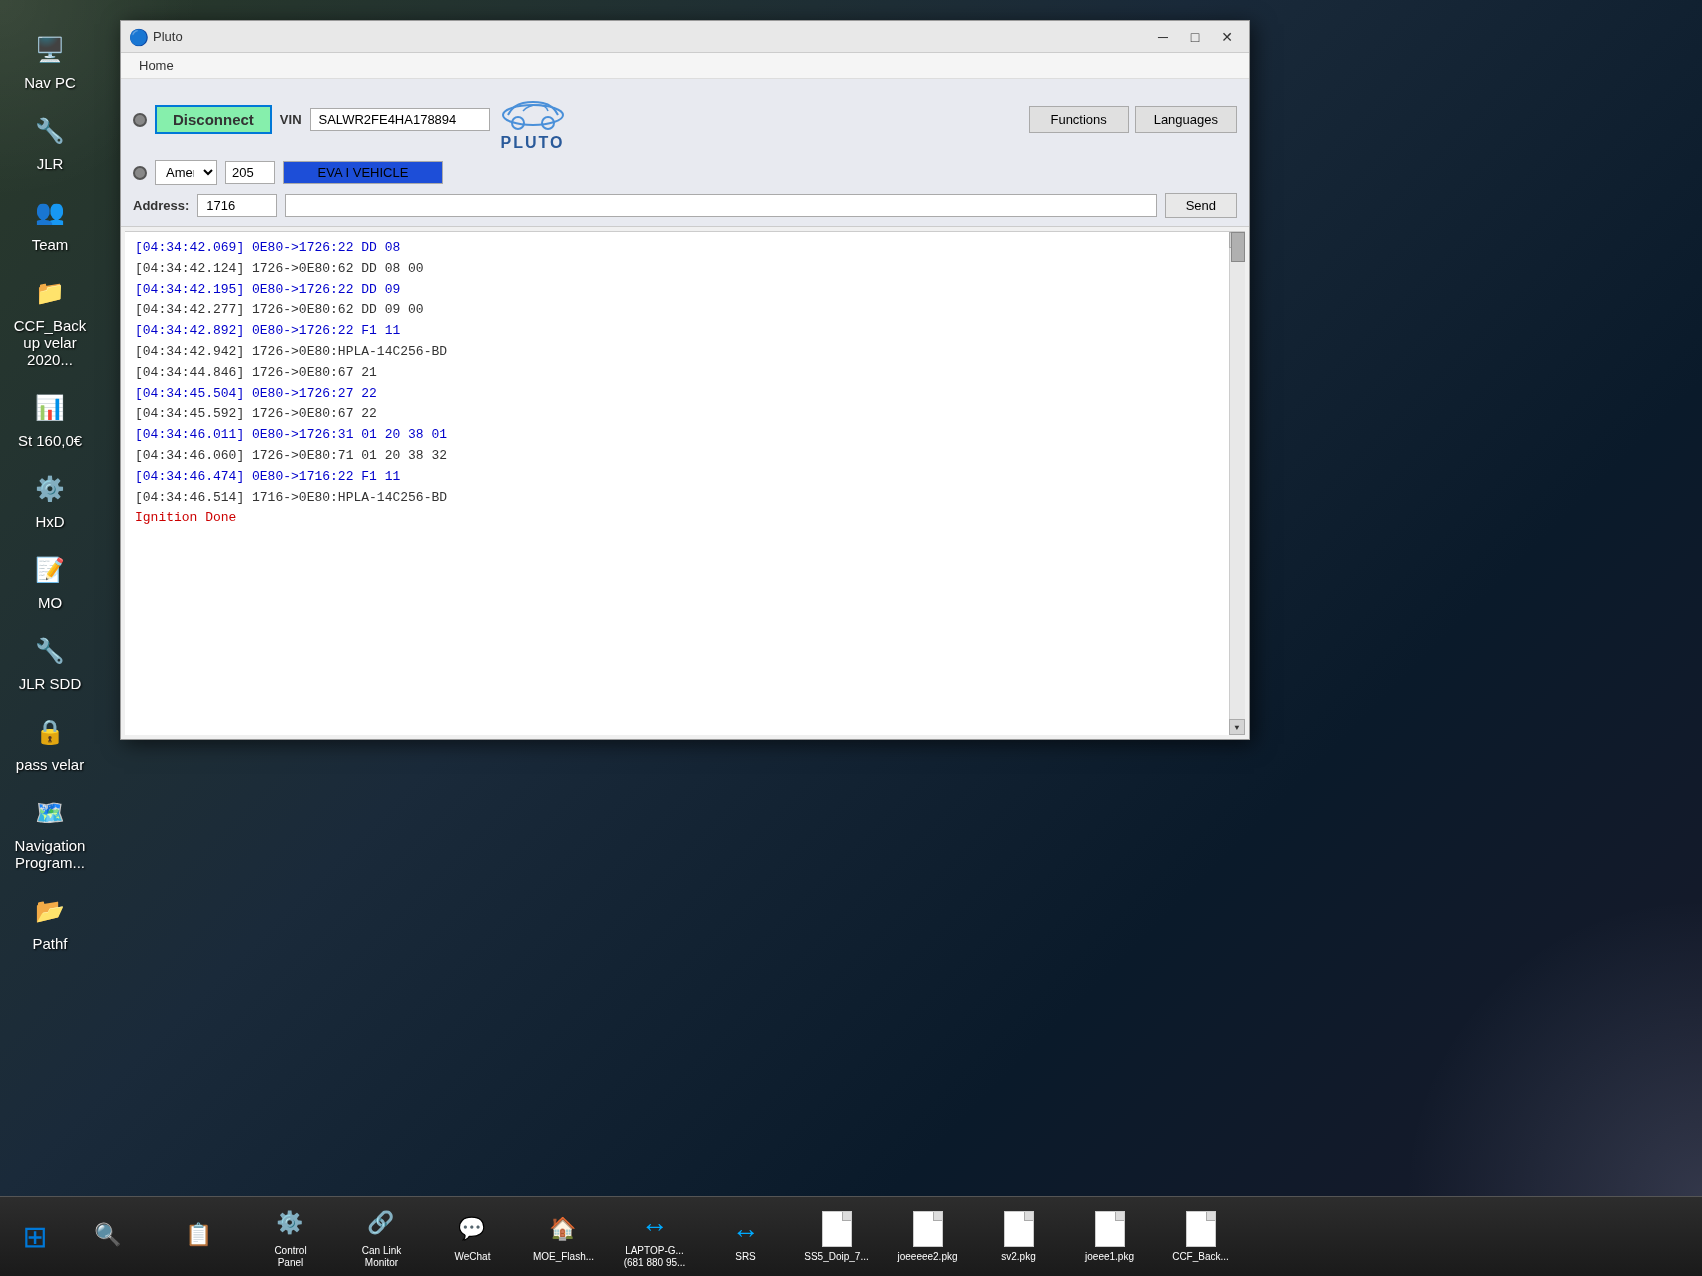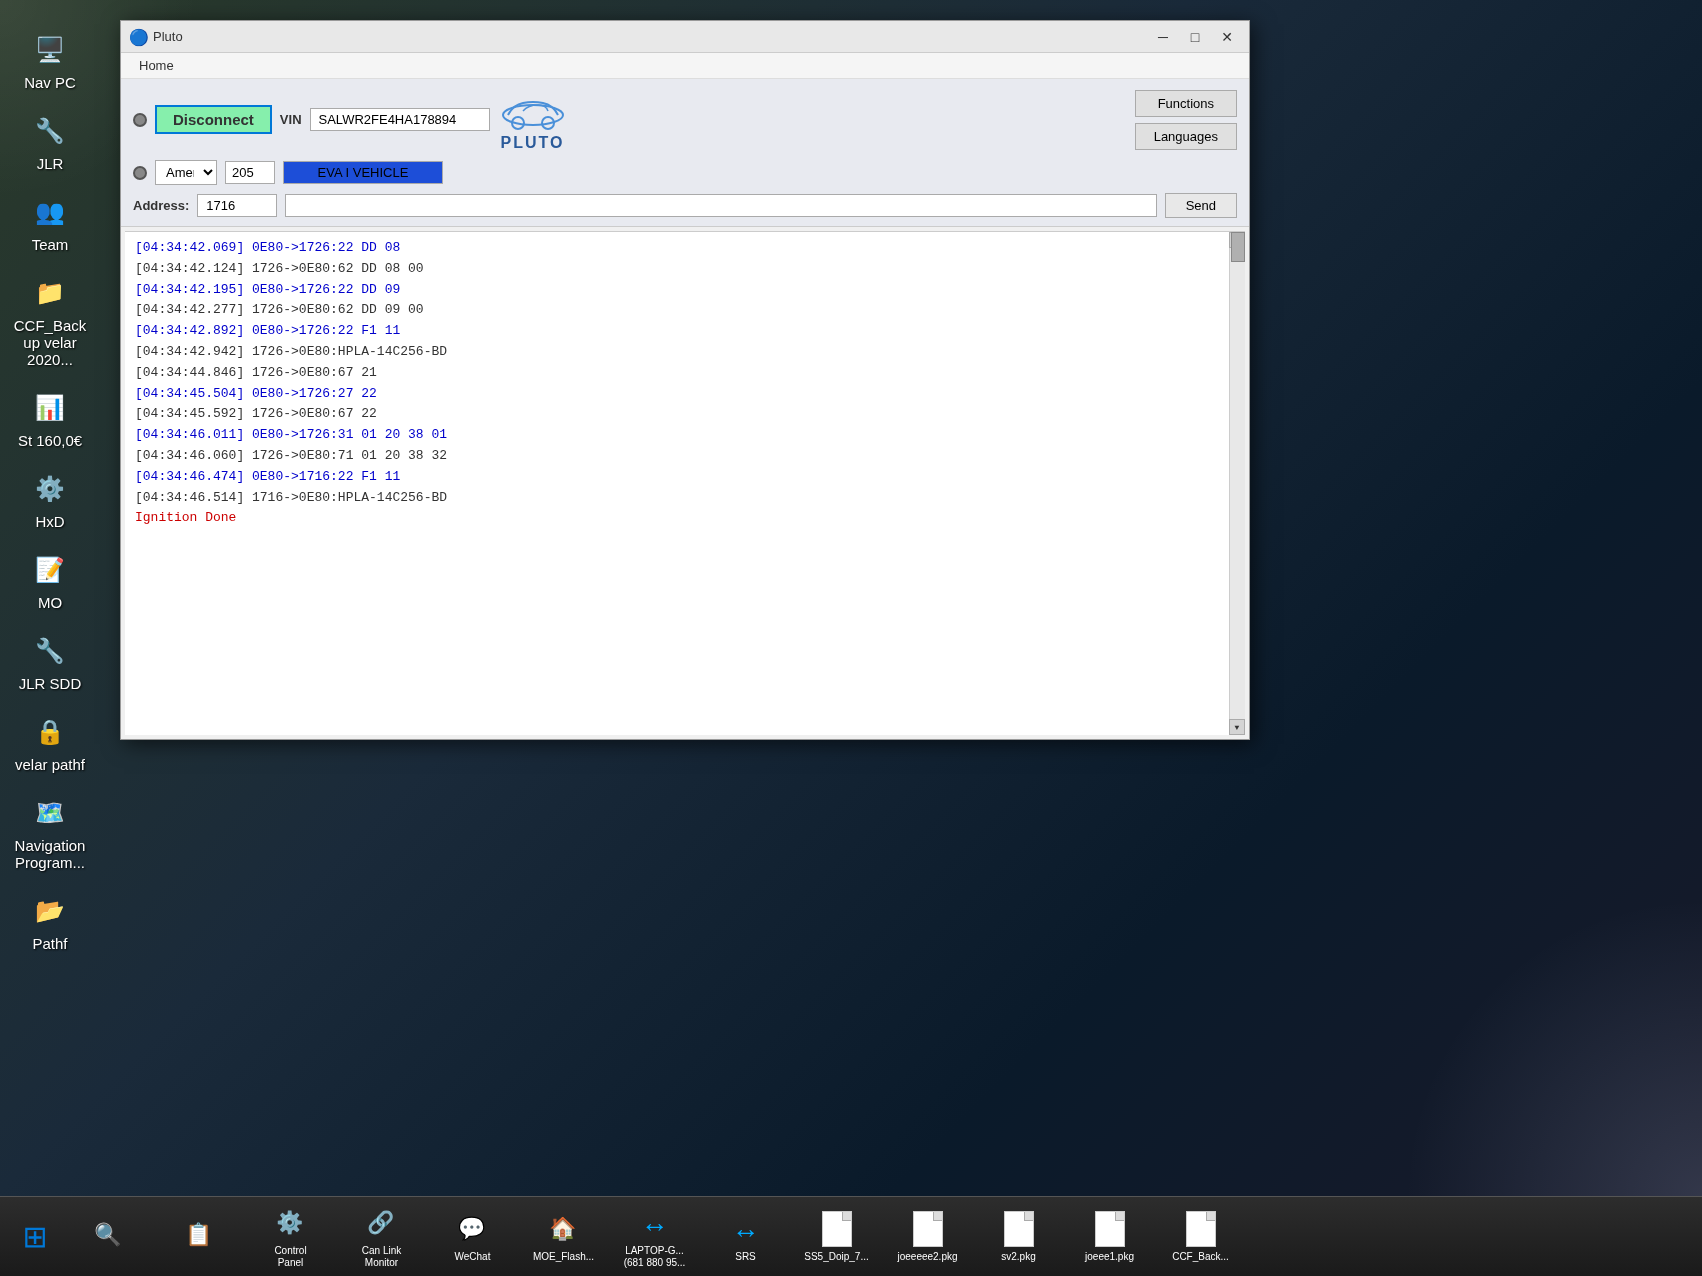--- a/index.html
+++ b/index.html
@@ -207,21 +207,20 @@
     .pluto-brand-text {
       font-size: 16px;
       font-weight: bold;
       color: #2a5a9a;
       letter-spacing: 2px;
     }
 
     
     .func-lang-area {
       display: flex;
-      flex-direction: column;
       gap: 6px;
       margin-left: auto;
     }
 
     .func-btn {
       padding: 5px 18px;
       background: #e0e0e0;
       border: 1px solid #aaa;
       font-size: 13px;
       cursor: pointer;
@@ -482,21 +481,21 @@
     <div class="desktop-icon">
       <div class="icon-img">📝</div>
       <span class="desktop-label">MO</span>
     </div>
     <div class="desktop-icon">
       <div class="icon-img">🔧</div>
       <span class="desktop-label">JLR SDD</span>
     </div>
     <div class="desktop-icon">
       <div class="icon-img">🔒</div>
-      <span class="desktop-label">velar pathf</span>
+      <span class="desktop-label">pass velar</span>
     </div>
     <div class="desktop-icon">
       <div class="icon-img">🗺️</div>
       <span class="desktop-label">Navigation Program...</span>
     </div>
     <div class="desktop-icon">
       <div class="icon-img">📂</div>
       <span class="desktop-label">Pathf</span>
     </div>
   </div>

